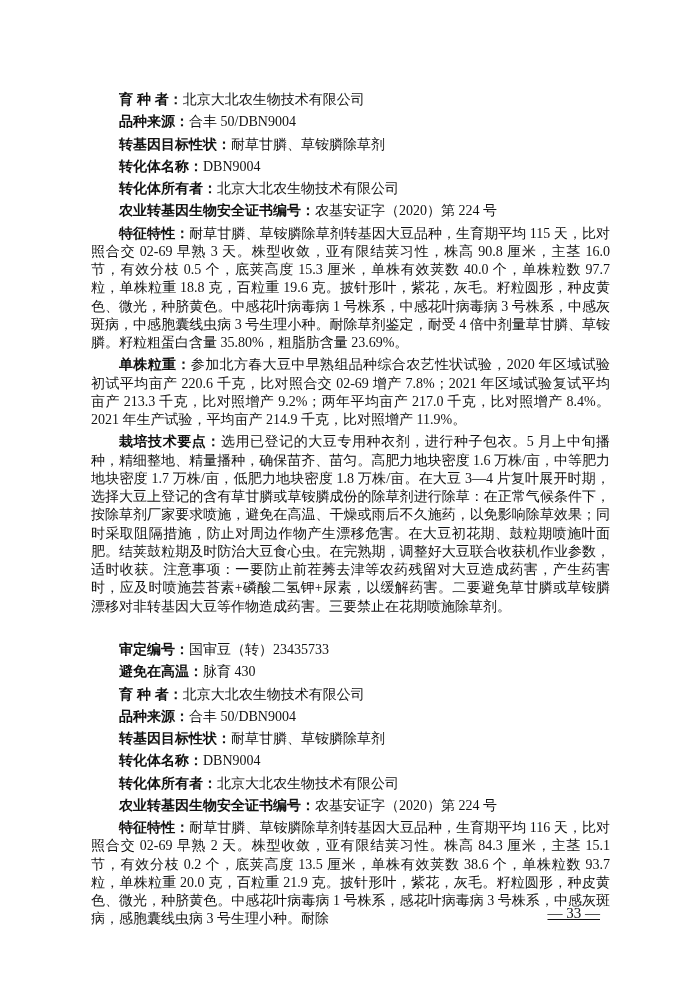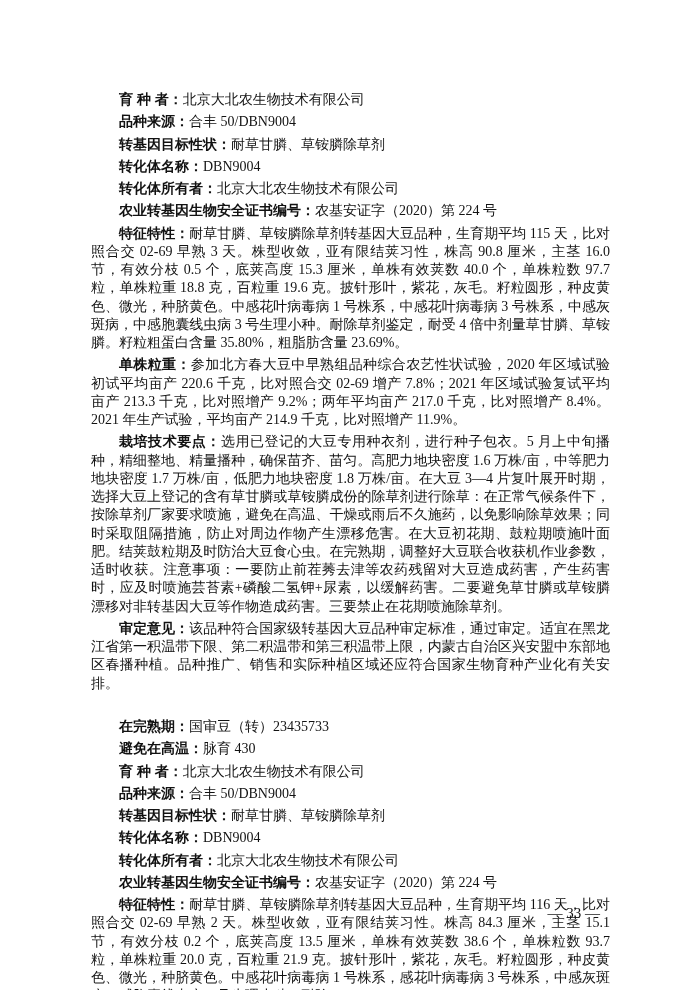--- a/index.html
+++ b/index.html
@@ -36,20 +36,21 @@
   .section-break {
     height: 18.25px;
   }
   .page-number {
     position: absolute;
     top: 905px;
     right: 100px;
     font-size: 15px;
     font-family: "Liberation Serif", "DejaVu Serif", serif;
     color: #121212;
+    text-decoration: underline;
   }
 </style>
 </head>
 <body>
 
 <div class="page">
   <div class="content">
 
     <p class="para"><span class="lbl">育 种 者：</span><span>北京大北农生物技术有限公司</span></p>
 
@@ -62,25 +63,24 @@
     <p class="para"><span class="lbl">转化体所有者：</span><span>北京大北农生物技术有限公司</span></p>
 
     <p class="para"><span class="lbl">农业转基因生物安全证书编号：</span><span>农基安证字（2020）第 224 号</span></p>
 
     <p class="para"><span class="lbl">特征特性：</span><span>耐草甘膦、草铵膦除草剂转基因大豆品种，生育期平均 115 天，比对照合交 02-69 早熟 3 天。株型收敛，亚有限结荚习性，株高 90.8 厘米，主茎 16.0 节，有效分枝 0.5 个，底荚高度 15.3 厘米，单株有效荚数 40.0 个，单株粒数 97.7 粒，单株粒重 18.8 克，百粒重 19.6 克。披针形叶，紫花，灰毛。籽粒圆形，种皮黄色、微光，种脐黄色。中感花叶病毒病 1 号株系，中感花叶病毒病 3 号株系，中感灰斑病，中感胞囊线虫病 3 号生理小种。耐除草剂鉴定，耐受 4 倍中剂量草甘膦、草铵膦。籽粒粗蛋白含量 35.80%，粗脂肪含量 23.69%。</span></p>
 
     <p class="para"><span class="lbl">单株粒重：</span><span>参加北方春大豆中早熟组品种综合农艺性状试验，2020 年区域试验初试平均亩产 220.6 千克，比对照合交 02-69 增产 7.8%；2021 年区域试验复试平均亩产 213.3 千克，比对照增产 9.2%；两年平均亩产 217.0 千克，比对照增产 8.4%。2021 年生产试验，平均亩产 214.9 千克，比对照增产 11.9%。</span></p>
 
     <p class="para"><span class="lbl">栽培技术要点：</span><span>选用已登记的大豆专用种衣剂，进行种子包衣。5 月上中旬播种，精细整地、精量播种，确保苗齐、苗匀。高肥力地块密度 1.6 万株/亩，中等肥力地块密度 1.7 万株/亩，低肥力地块密度 1.8 万株/亩。在大豆 3—4 片复叶展开时期，选择大豆上登记的含有草甘膦或草铵膦成份的除草剂进行除草：在正常气候条件下，按除草剂厂家要求喷施，避免在高温、干燥或雨后不久施药，以免影响除草效果；同时采取阻隔措施，防止对周边作物产生漂移危害。在大豆初花期、鼓粒期喷施叶面肥。结荚鼓粒期及时防治大豆食心虫。在完熟期，调整好大豆联合收获机作业参数，适时收获。注意事项：一要防止前茬莠去津等农药残留对大豆造成药害，产生药害时，应及时喷施芸苔素+磷酸二氢钾+尿素，以缓解药害。二要避免草甘膦或草铵膦漂移对非转基因大豆等作物造成药害。三要禁止在花期喷施除草剂。</span></p>
 
-    <p class="para"><span class="lbl">审定意见：</span><span>该品种符合国家级转基因大豆品种审定标准，通过审定。适宜在黑龙江省第一积温带下限、第二积温带和第三积温带上限，内蒙古自治区兴安盟中东部地区春播种植。品种推广、销售和实际种植区域还应符合国家生物育种产业化有关安排。</span></p>
 
     <div class="section-break"></div>
 
-    <p class="para"><span class="lbl">在完熟期：</span><span>国审豆（转）23435733</span></p>
+    <p class="para"><span class="lbl">审定编号：</span><span>国审豆（转）23435733</span></p>
 
     <p class="para"><span class="lbl">避免在高温：</span><span>脉育 430</span></p>
 
 
     <p class="para"><span class="lbl">育 种 者：</span><span>北京大北农生物技术有限公司</span></p>
 
     <p class="para"><span class="lbl">品种来源：</span><span>合丰 50/DBN9004</span></p>
 
     <p class="para"><span class="lbl">转基因目标性状：</span><span>耐草甘膦、草铵膦除草剂</span></p>
 

